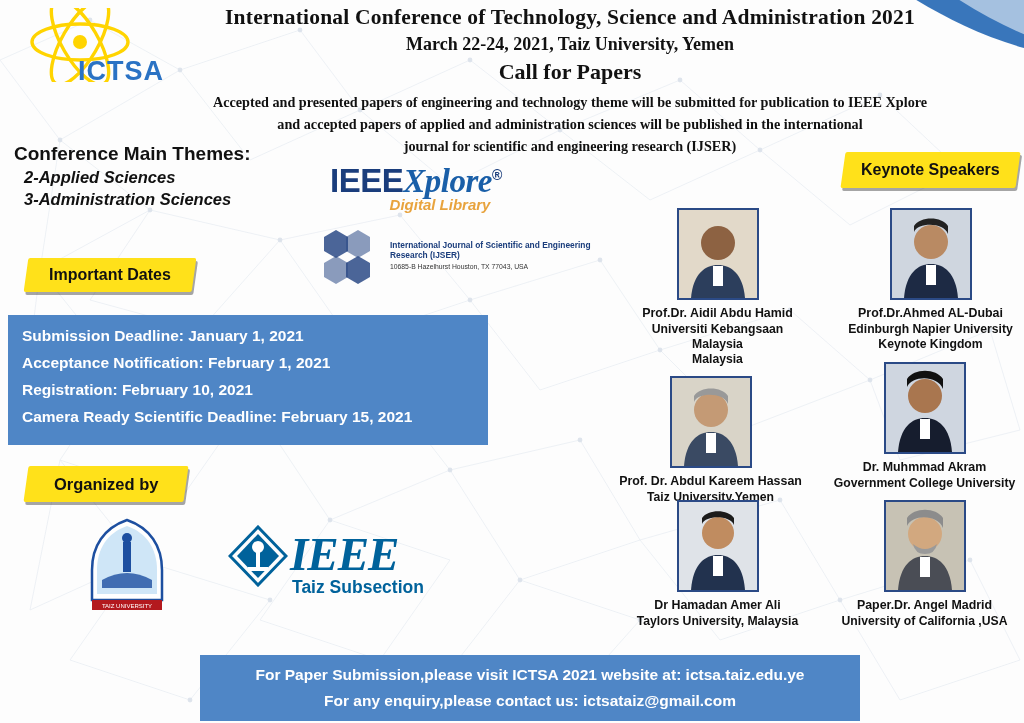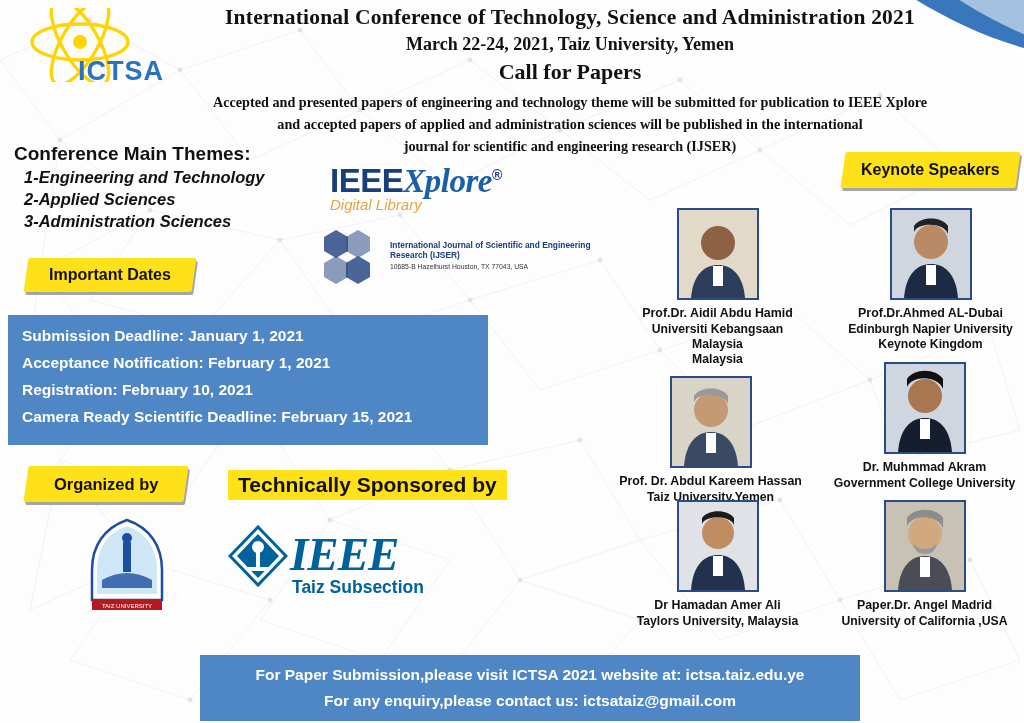--- a/index.html
+++ b/index.html
@@ -110,22 +110,22 @@
   }
   .xplore-main {
     font-size:33px; font-weight:bold; color:#1a3d7c;
     font-family:"Liberation Sans", sans-serif;
     letter-spacing:-0.5px;
   }
   .xplore-main .x {
     font-style:italic; color:#1a5fa8; font-family:"Liberation Serif", serif;
   }
   .xplore-sub {
-    font-size:15px; font-style:italic; font-weight:normal; color:#e8a33d;
-    text-align:left; margin-top:-4px; padding-right:10px;
+    font-size:15px; font-style:italic; font-weight:bold; color:#e8a33d;
+    text-align:center; margin-top:-4px; padding-right:10px;
   }
 
   
   .ijser {
     position:absolute; left:318px; top:228px; width:300px; height:58px;
   }
   .ijser-text {
     position:absolute; left:72px; top:12px;
   }
   .ijser-title { font-size:8.4px; font-weight:bold; color:#1a3d7c; }
@@ -268,21 +268,20 @@
     <div class="cfp">Call for Papers</div>
     <div class="blurb">
       <div>Accepted and presented papers of engineering and technology theme will be submitted for publication to IEEE Xplore</div>
       <div>and accepted papers of applied and administration sciences will be published in the international</div>
       <div>journal for scientific and engineering research (IJSER)</div>
     </div>
   </div>
 
   <div class="themes">
     <div class="themes-title">Conference Main Themes:</div>
-    <div class="theme-item">1-Engineering and Technology</div>
     <div class="theme-item">2-Applied Sciences</div>
     <div class="theme-item">3-Administration Sciences</div>
   </div>
 
   <div class="ribbon skew" id="ribbon-dates">
     <span>Important Dates</span>
   </div>
 
   <div class="dates-box">
     <div class="date-line">
@@ -413,21 +412,20 @@
       </svg>
     </div>
     <div class="sp-name">Paper.Dr. Angel Madrid</div>
     <div class="sp-aff">University of California ,USA</div>
   </div>
 
   <div class="ribbon skew" id="ribbon-organized">
     <span>Organized by</span>
   </div>
 
-  <div class="tech-sponsor-title">Technically Sponsored by</div>
 
   <div class="taiz-logo">
     <svg width="90" height="96" viewBox="0 0 90 96" xmlns="http://www.w3.org/2000/svg">
       <path d="M45,2 C68,10 80,28 80,52 L80,82 L10,82 L10,52 C10,28 22,10 45,2 Z" fill="#ffffff" stroke="#1d4fa0" stroke-width="2.5"></path>
       <path d="M45,8 C65,15 75,31 75,52 L75,76 L15,76 L15,52 C15,31 25,15 45,8 Z" fill="#cfe6f7"></path>
       <rect x="41" y="24" width="8" height="30" fill="#1d4fa0"></rect>
       <circle cx="45" cy="20" r="5" fill="#1d4fa0"></circle>
       <path d="M20,62 q25,-14 50,0 L70,70 L20,70 Z" fill="#1d4fa0" opacity="0.8"></path>
       <rect x="10" y="82" width="70" height="10" fill="#b3191e"></rect>
       <text x="45" y="90" font-size="6" fill="#ffffff" text-anchor="middle" font-family="Liberation Sans, sans-serif">TAIZ UNIVERSITY</text>

